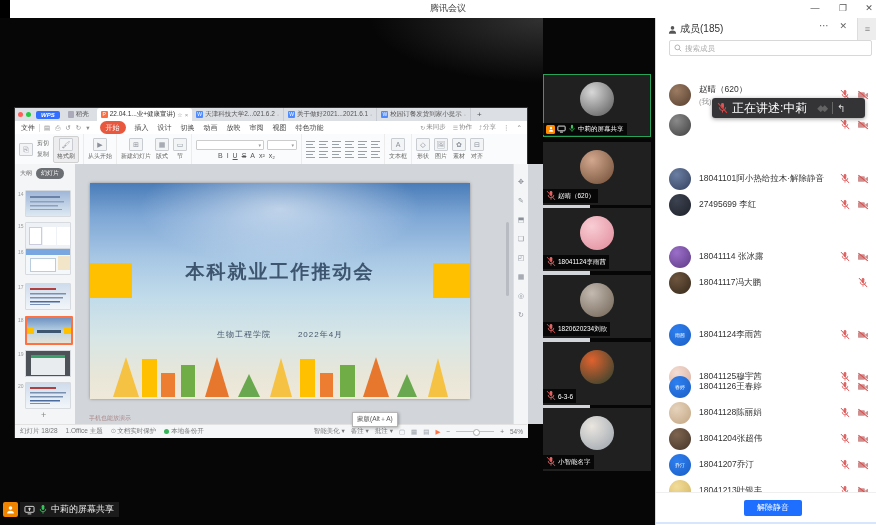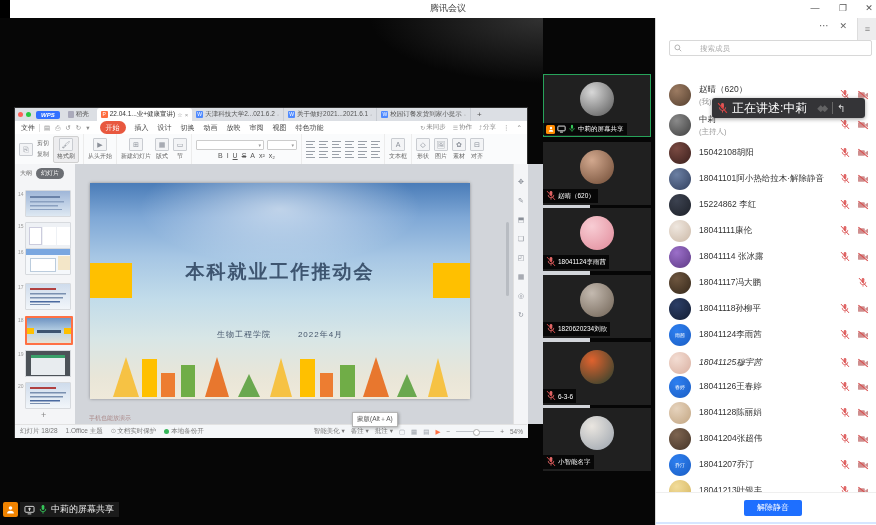--- a/index.html
+++ b/index.html
@@ -142,21 +142,21 @@
   .vlabel span{color:#fff;font-size:6.5px;white-space:nowrap;overflow:hidden;text-overflow:ellipsis;}
   .mini-badge{width:9px;height:9px;background:#ff8a00;border-radius:1.5px;display:flex;align-items:center;justify-content:center;flex:none;}
 
   
   #panel{left:655px;top:18px;width:221px;height:507px;background:#fff;border-left:1px solid #d9d9d9;}
   #panel-header{left:0;top:2px;width:221px;height:18px;display:flex;align-items:center;}
   #panel-title{margin-left:12px;font-size:10px;color:#333;display:flex;align-items:center;gap:3px;}
   #panel-more{position:absolute;right:48px;top:2px;font-size:10px;color:#666;}
   #panel-close{position:absolute;right:30px;top:3px;font-size:9px;color:#666;}
   #panel-menu{position:absolute;right:0;top:0;width:19px;height:22px;background:#ededee;border-left:1px solid #ddd;text-align:center;line-height:22px;font-size:9px;color:#888;}
-  #search-box{left:13px;top:22px;width:193px;height:14px;border:1px solid #d8d8d8;border-radius:2px;background:#fff;display:flex;align-items:center;gap:16px;padding:0 4px;}
+  #search-box{left:13px;top:22px;width:193px;height:14px;border:1px solid #d8d8d8;border-radius:2px;background:#fff;display:flex;align-items:center;gap:1px;padding:0 4px;}
   #search-input{border:none;outline:none;flex:1;font-size:7.5px;color:#333;font-family:inherit;background:transparent;}
   #search-input::placeholder{color:#aaa;}
 
   #member-list{left:0;top:44px;width:221px;height:448px;overflow:hidden;}
   .mrow{position:absolute;left:0;width:221px;display:flex;align-items:center;}
   .mavatar{position:absolute;left:13px;width:22px;height:22px;border-radius:50%;display:flex;align-items:center;justify-content:center;color:#fff;font-size:5px;letter-spacing:0;}
   .mtext{position:absolute;left:43px;right:44px;}
   .mname{font-size:8.5px;color:#333;white-space:nowrap;overflow:hidden;text-overflow:ellipsis;}
   .msub{font-size:7.5px;color:#9a9a9a;margin-top:1px;}
   .micons{position:absolute;right:8px;display:flex;gap:7px;align-items:center;}
@@ -562,20 +562,29 @@
               <line x1="6" y1="9.4" x2="6" y2="11.5" stroke="#e06666" stroke-width="1"></line>
               <line x1="1.2" y1="1.2" x2="10.8" y2="11.8" stroke="#d94d4d" stroke-width="1.2"></line>
             </svg></span>
           <span>小智能名字</span>
         </div>
       </div>
     </div>
 </div>
 
 <div id="panel" class="abs">
+  <div id="panel-header" class="abs">
+    <span id="panel-title">
+      <svg width="9" height="9" viewBox="0 0 10 10">
+          <circle cx="5" cy="3.2" r="2" fill="#555"></circle>
+          <path d="M1 9.6 a4 3.4 0 0 1 8 0 z" fill="#555"></path>
+        </svg>
+      <span>成员(185)</span>
+    </span>
+  </div>
   <div id="panel-more">⋯</div>
   <div id="panel-close">✕</div>
   <div id="panel-menu">≡</div>
 
   <div id="search-box" class="abs">
     <svg width="8" height="8" viewBox="0 0 10 10">
         <circle cx="4.2" cy="4.2" r="3" fill="none" stroke="#aaa" stroke-width="1.1"></circle>
         <line x1="6.5" y1="6.5" x2="9" y2="9" stroke="#aaa" stroke-width="1.1"></line>
       </svg>
     <input id="search-input" placeholder="搜索成员" style="">
@@ -597,43 +606,20 @@
             </svg></span>
           <span><svg width="12" height="10" viewBox="0 0 13 11">
               <rect x="1" y="2.4" width="7.5" height="6.2" rx="1" fill="#cf8f8f"></rect>
               <path d="M9 4.8 L12 3 V8 L9 6.2 z" fill="#cf8f8f"></path>
               <line x1="1.4" y1="1.2" x2="11.8" y2="9.8" stroke="#d94d4d" stroke-width="1.2"></line>
             </svg></span>
         </div>
       </div>
       <div class="mrow" style="top: 48px; height: 30px;">
         <div class="mavatar" style="background: radial-gradient(circle at 35% 30%, rgb(138, 138, 138), rgb(63, 63, 63));"></div>
-        <div class="mtext">
-          <div class="mname">中莉</div>
-          <div class="msub">(主持人)</div>
-        </div>
-        <div class="micons">
-          <span><svg width="10" height="11" viewBox="0 0 12 13">
-              <rect x="4.4" y="1" width="3.2" height="6" rx="1.6" fill="#e06666"></rect>
-              <path d="M2.6 5.8 a3.4 3.4 0 0 0 6.8 0" stroke="#e06666" stroke-width="1" fill="none"></path>
-              <line x1="6" y1="9.4" x2="6" y2="11.5" stroke="#e06666" stroke-width="1"></line>
-              <line x1="1.2" y1="1.2" x2="10.8" y2="11.8" stroke="#d94d4d" stroke-width="1.2"></line>
-            </svg></span>
-          <span><svg width="12" height="10" viewBox="0 0 13 11">
-              <rect x="1" y="2.4" width="7.5" height="6.2" rx="1" fill="#cf8f8f"></rect>
-              <path d="M9 4.8 L12 3 V8 L9 6.2 z" fill="#cf8f8f"></path>
-              <line x1="1.4" y1="1.2" x2="11.8" y2="9.8" stroke="#d94d4d" stroke-width="1.2"></line>
-            </svg></span>
-        </div>
-      </div>
-      <div class="mrow" style="top: 78px; height: 26px;">
-        <div class="mavatar" style="background: radial-gradient(circle at 35% 30%, rgb(122, 74, 66), rgb(58, 31, 28));"></div>
-        <div class="mtext">
-          <div class="mname">15042108胡阳</div>
-        </div>
         <div class="micons">
           <span><svg width="10" height="11" viewBox="0 0 12 13">
               <rect x="4.4" y="1" width="3.2" height="6" rx="1.6" fill="#e06666"></rect>
               <path d="M2.6 5.8 a3.4 3.4 0 0 0 6.8 0" stroke="#e06666" stroke-width="1" fill="none"></path>
               <line x1="6" y1="9.4" x2="6" y2="11.5" stroke="#e06666" stroke-width="1"></line>
               <line x1="1.2" y1="1.2" x2="10.8" y2="11.8" stroke="#d94d4d" stroke-width="1.2"></line>
             </svg></span>
           <span><svg width="12" height="10" viewBox="0 0 13 11">
               <rect x="1" y="2.4" width="7.5" height="6.2" rx="1" fill="#cf8f8f"></rect>
               <path d="M9 4.8 L12 3 V8 L9 6.2 z" fill="#cf8f8f"></path>
@@ -656,40 +642,21 @@
           <span><svg width="12" height="10" viewBox="0 0 13 11">
               <rect x="1" y="2.4" width="7.5" height="6.2" rx="1" fill="#cf8f8f"></rect>
               <path d="M9 4.8 L12 3 V8 L9 6.2 z" fill="#cf8f8f"></path>
               <line x1="1.4" y1="1.2" x2="11.8" y2="9.8" stroke="#d94d4d" stroke-width="1.2"></line>
             </svg></span>
         </div>
       </div>
       <div class="mrow" style="top: 130px; height: 26px;">
         <div class="mavatar" style="background: radial-gradient(circle at 35% 30%, rgb(60, 66, 80), rgb(29, 33, 41));"></div>
         <div class="mtext">
-          <div class="mname">15224862 李红</div>
-        </div>
-        <div class="micons">
-          <span><svg width="10" height="11" viewBox="0 0 12 13">
-              <rect x="4.4" y="1" width="3.2" height="6" rx="1.6" fill="#e06666"></rect>
-              <path d="M2.6 5.8 a3.4 3.4 0 0 0 6.8 0" stroke="#e06666" stroke-width="1" fill="none"></path>
-              <line x1="6" y1="9.4" x2="6" y2="11.5" stroke="#e06666" stroke-width="1"></line>
-              <line x1="1.2" y1="1.2" x2="10.8" y2="11.8" stroke="#d94d4d" stroke-width="1.2"></line>
-            </svg></span>
-          <span><svg width="12" height="10" viewBox="0 0 13 11">
-              <rect x="1" y="2.4" width="7.5" height="6.2" rx="1" fill="#cf8f8f"></rect>
-              <path d="M9 4.8 L12 3 V8 L9 6.2 z" fill="#cf8f8f"></path>
-              <line x1="1.4" y1="1.2" x2="11.8" y2="9.8" stroke="#d94d4d" stroke-width="1.2"></line>
-            </svg></span>
-        </div>
-      </div>
-      <div class="mrow" style="top: 156px; height: 26px;">
-        <div class="mavatar" style="background: radial-gradient(circle at 35% 30%, rgb(239, 231, 223), rgb(203, 184, 166));"></div>
-        <div class="mtext">
-          <div class="mname">18041111康伦</div>
+          <div class="mname">27495699 李红</div>
         </div>
         <div class="micons">
           <span><svg width="10" height="11" viewBox="0 0 12 13">
               <rect x="4.4" y="1" width="3.2" height="6" rx="1.6" fill="#e06666"></rect>
               <path d="M2.6 5.8 a3.4 3.4 0 0 0 6.8 0" stroke="#e06666" stroke-width="1" fill="none"></path>
               <line x1="6" y1="9.4" x2="6" y2="11.5" stroke="#e06666" stroke-width="1"></line>
               <line x1="1.2" y1="1.2" x2="10.8" y2="11.8" stroke="#d94d4d" stroke-width="1.2"></line>
             </svg></span>
           <span><svg width="12" height="10" viewBox="0 0 13 11">
               <rect x="1" y="2.4" width="7.5" height="6.2" rx="1" fill="#cf8f8f"></rect>
@@ -729,59 +696,40 @@
               <line x1="6" y1="9.4" x2="6" y2="11.5" stroke="#e06666" stroke-width="1"></line>
               <line x1="1.2" y1="1.2" x2="10.8" y2="11.8" stroke="#d94d4d" stroke-width="1.2"></line>
             </svg></span>
           <span><svg width="12" height="10" viewBox="0 0 13 11">
               <rect x="1" y="2.4" width="7.5" height="6.2" rx="1" fill="#cf8f8f"></rect>
               <path d="M9 4.8 L12 3 V8 L9 6.2 z" fill="#cf8f8f"></path>
               <line x1="1.4" y1="1.2" x2="11.8" y2="9.8" stroke="#d94d4d" stroke-width="1.2"></line>
             </svg></span>
         </div>
       </div>
-      <div class="mrow" style="top: 234px; height: 26px;">
-        <div class="mavatar" style="background: radial-gradient(circle at 35% 30%, rgb(44, 62, 102), rgb(19, 29, 51));"></div>
-        <div class="mtext">
-          <div class="mname">18041118孙柳平</div>
-        </div>
-        <div class="micons">
-          <span><svg width="10" height="11" viewBox="0 0 12 13">
-              <rect x="4.4" y="1" width="3.2" height="6" rx="1.6" fill="#e06666"></rect>
-              <path d="M2.6 5.8 a3.4 3.4 0 0 0 6.8 0" stroke="#e06666" stroke-width="1" fill="none"></path>
-              <line x1="6" y1="9.4" x2="6" y2="11.5" stroke="#e06666" stroke-width="1"></line>
-              <line x1="1.2" y1="1.2" x2="10.8" y2="11.8" stroke="#d94d4d" stroke-width="1.2"></line>
-            </svg></span>
-          <span><svg width="12" height="10" viewBox="0 0 13 11">
-              <rect x="1" y="2.4" width="7.5" height="6.2" rx="1" fill="#cf8f8f"></rect>
-              <path d="M9 4.8 L12 3 V8 L9 6.2 z" fill="#cf8f8f"></path>
-              <line x1="1.4" y1="1.2" x2="11.8" y2="9.8" stroke="#d94d4d" stroke-width="1.2"></line>
-            </svg></span>
-        </div>
-      </div>
       <div class="mrow" style="top: 260px; height: 26px;">
         <div class="mavatar" style="background: radial-gradient(circle at 35% 30%, rgb(45, 127, 240), rgb(27, 94, 196));">雨茜</div>
         <div class="mtext">
           <div class="mname">18041124李雨茜</div>
         </div>
         <div class="micons">
           <span><svg width="10" height="11" viewBox="0 0 12 13">
               <rect x="4.4" y="1" width="3.2" height="6" rx="1.6" fill="#e06666"></rect>
               <path d="M2.6 5.8 a3.4 3.4 0 0 0 6.8 0" stroke="#e06666" stroke-width="1" fill="none"></path>
               <line x1="6" y1="9.4" x2="6" y2="11.5" stroke="#e06666" stroke-width="1"></line>
               <line x1="1.2" y1="1.2" x2="10.8" y2="11.8" stroke="#d94d4d" stroke-width="1.2"></line>
             </svg></span>
           <span><svg width="12" height="10" viewBox="0 0 13 11">
               <rect x="1" y="2.4" width="7.5" height="6.2" rx="1" fill="#cf8f8f"></rect>
               <path d="M9 4.8 L12 3 V8 L9 6.2 z" fill="#cf8f8f"></path>
               <line x1="1.4" y1="1.2" x2="11.8" y2="9.8" stroke="#d94d4d" stroke-width="1.2"></line>
             </svg></span>
         </div>
       </div>
-      <div class="mrow" style="top: 288px; height: 26px; font-style: italic;">
+      <div class="mrow" style="top: 302px; height: 26px;">
         <div class="mavatar" style="background: radial-gradient(circle at 35% 30%, rgb(243, 221, 211), rgb(217, 175, 160));"></div>
         <div class="mtext">
           <div class="mname">18041125穆宇茜</div>
         </div>
         <div class="micons">
           <span><svg width="10" height="11" viewBox="0 0 12 13">
               <rect x="4.4" y="1" width="3.2" height="6" rx="1.6" fill="#e06666"></rect>
               <path d="M2.6 5.8 a3.4 3.4 0 0 0 6.8 0" stroke="#e06666" stroke-width="1" fill="none"></path>
               <line x1="6" y1="9.4" x2="6" y2="11.5" stroke="#e06666" stroke-width="1"></line>
               <line x1="1.2" y1="1.2" x2="10.8" y2="11.8" stroke="#d94d4d" stroke-width="1.2"></line>

